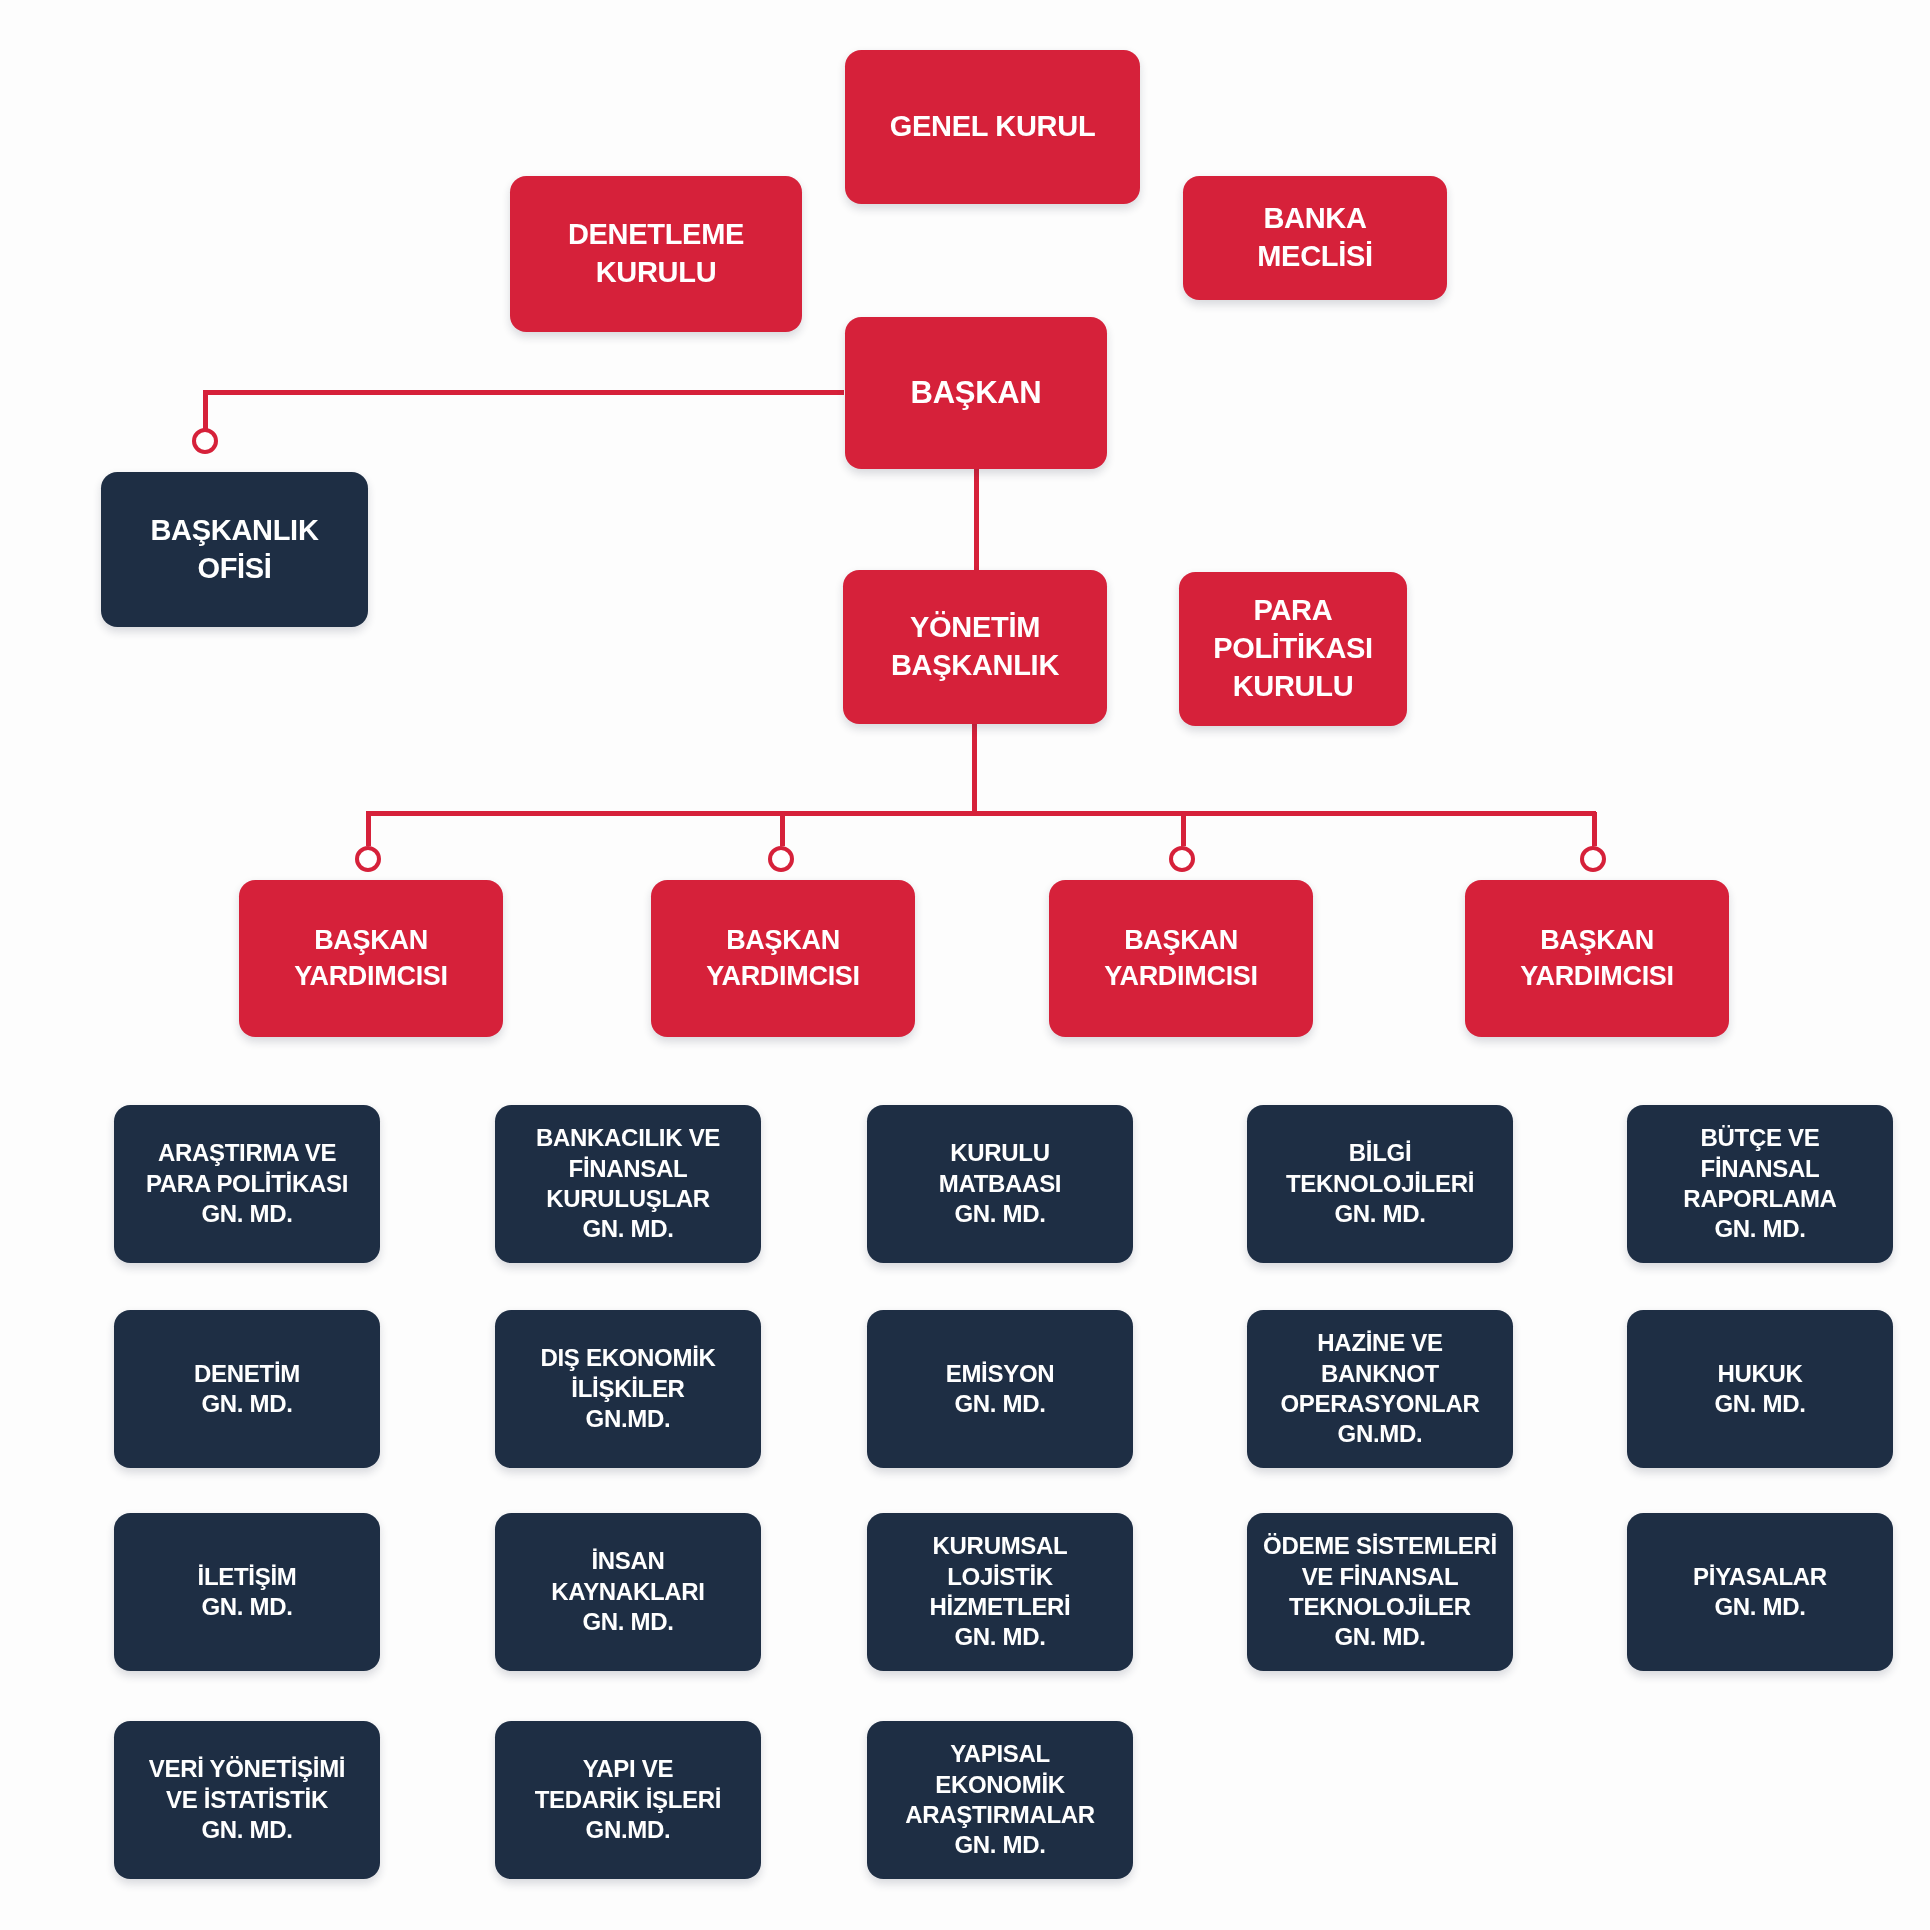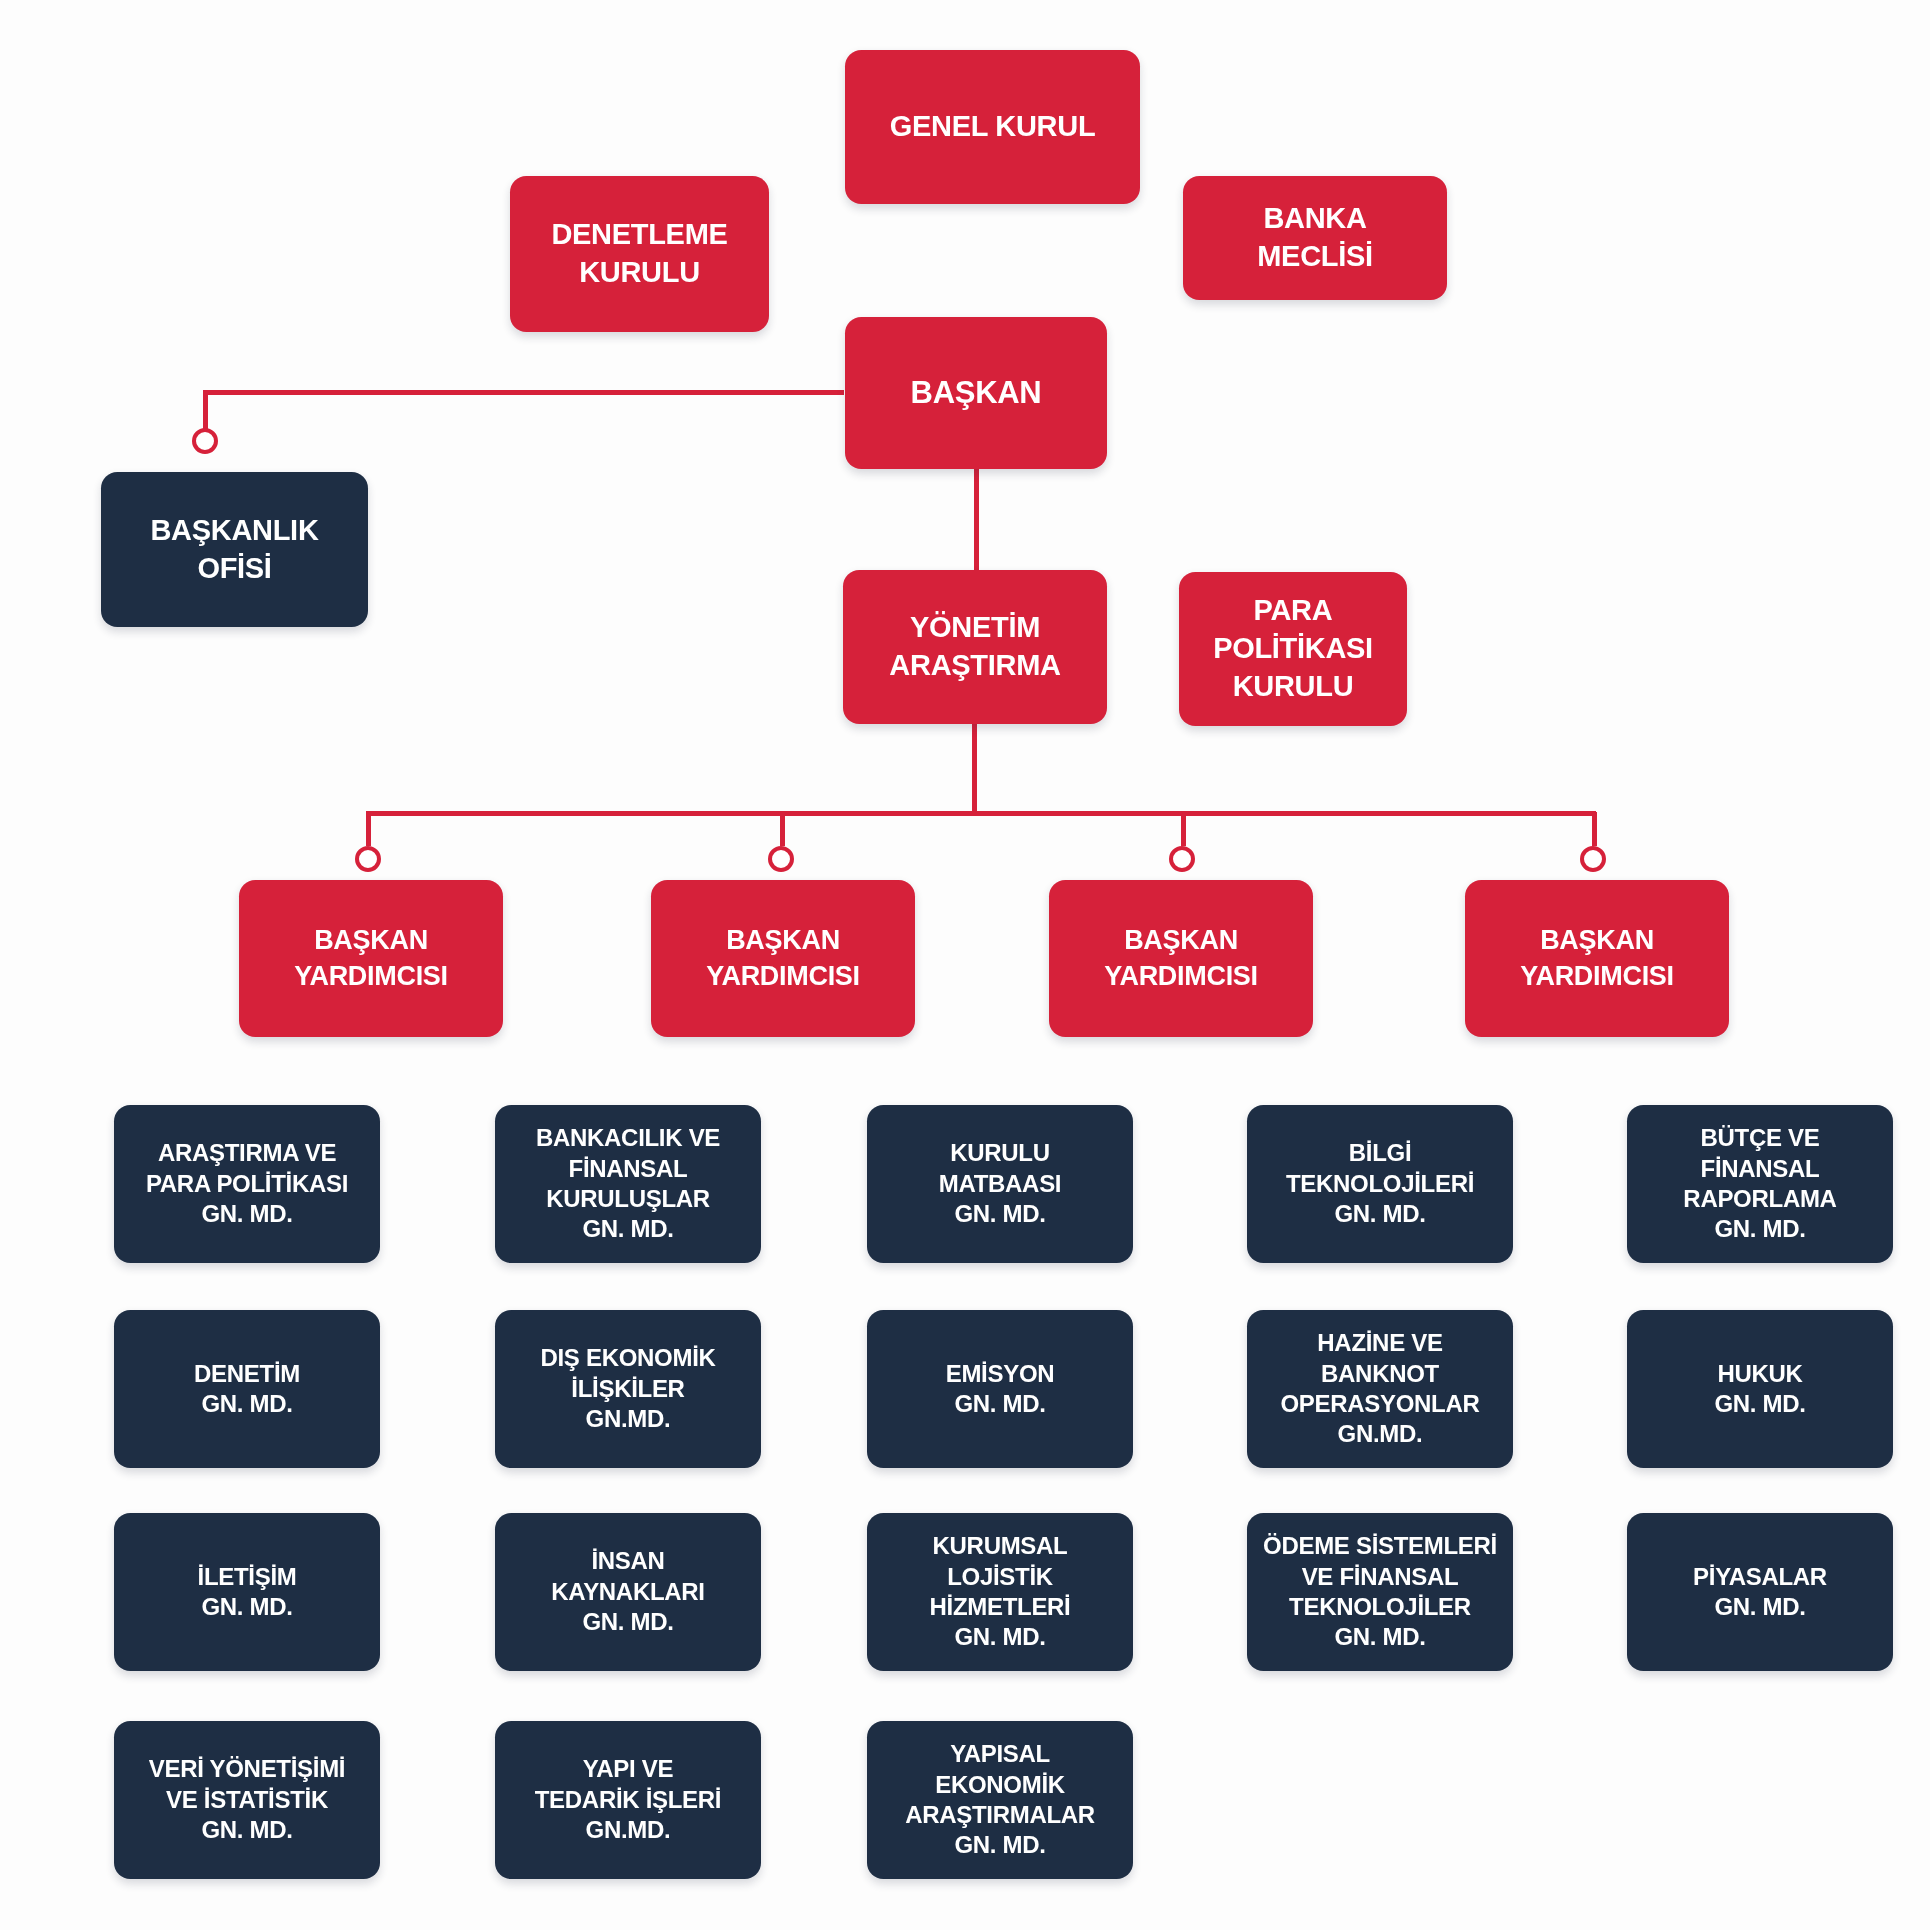--- a/index.html
+++ b/index.html
@@ -67,33 +67,33 @@
   <div class="vline" style="left:1181px;top:812px;width:4.5px;height:34px;"></div>
   <div class="vline" style="left:1592px;top:812px;width:4.5px;height:34px;"></div>
 
   <div class="ring" style="left:355px;top:846px;"></div>
   <div class="ring" style="left:768px;top:846px;"></div>
   <div class="ring" style="left:1169px;top:846px;"></div>
   <div class="ring" style="left:1580px;top:846px;"></div>
 
   <div class="box red lg" style="left:845px;top:50px;width:295px;height:154px;">GENEL KURUL</div>
 
-  <div class="box red lg" style="left:510px;top:176px;width:259px;height:156px;">DENETLEME
+  <div class="box red lg" style="left:510px;top:176px;width:292px;height:156px;">DENETLEME
 KURULU</div>
 
   <div class="box red lg" style="left:1183px;top:176px;width:264px;height:124px;">BANKA
 MECLİSİ</div>
 
   <div class="box red lg" style="left:845px;top:317px;width:262px;height:152px;font-size:31px;">BAŞKAN</div>
 
   <div class="box navy lg" style="left:77px;top:472px;width:267px;height:155px;">BAŞKANLIK
 OFİSİ</div>
 
   <div class="box red lg" style="left:843px;top:570px;width:264px;height:154px;">YÖNETİM
-ARAŞTIRMA</div>
+BAŞKANLIK</div>
 
   <div class="box red lg" style="left:1179px;top:572px;width:228px;height:154px;">PARA
 POLİTİKASI
 KURULU</div>
 
   <div class="box red md deputy d1">BAŞKAN
 YARDIMCISI</div>
   <div class="box red md deputy d2">BAŞKAN
 YARDIMCISI</div>
   <div class="box red md deputy d3">BAŞKAN

